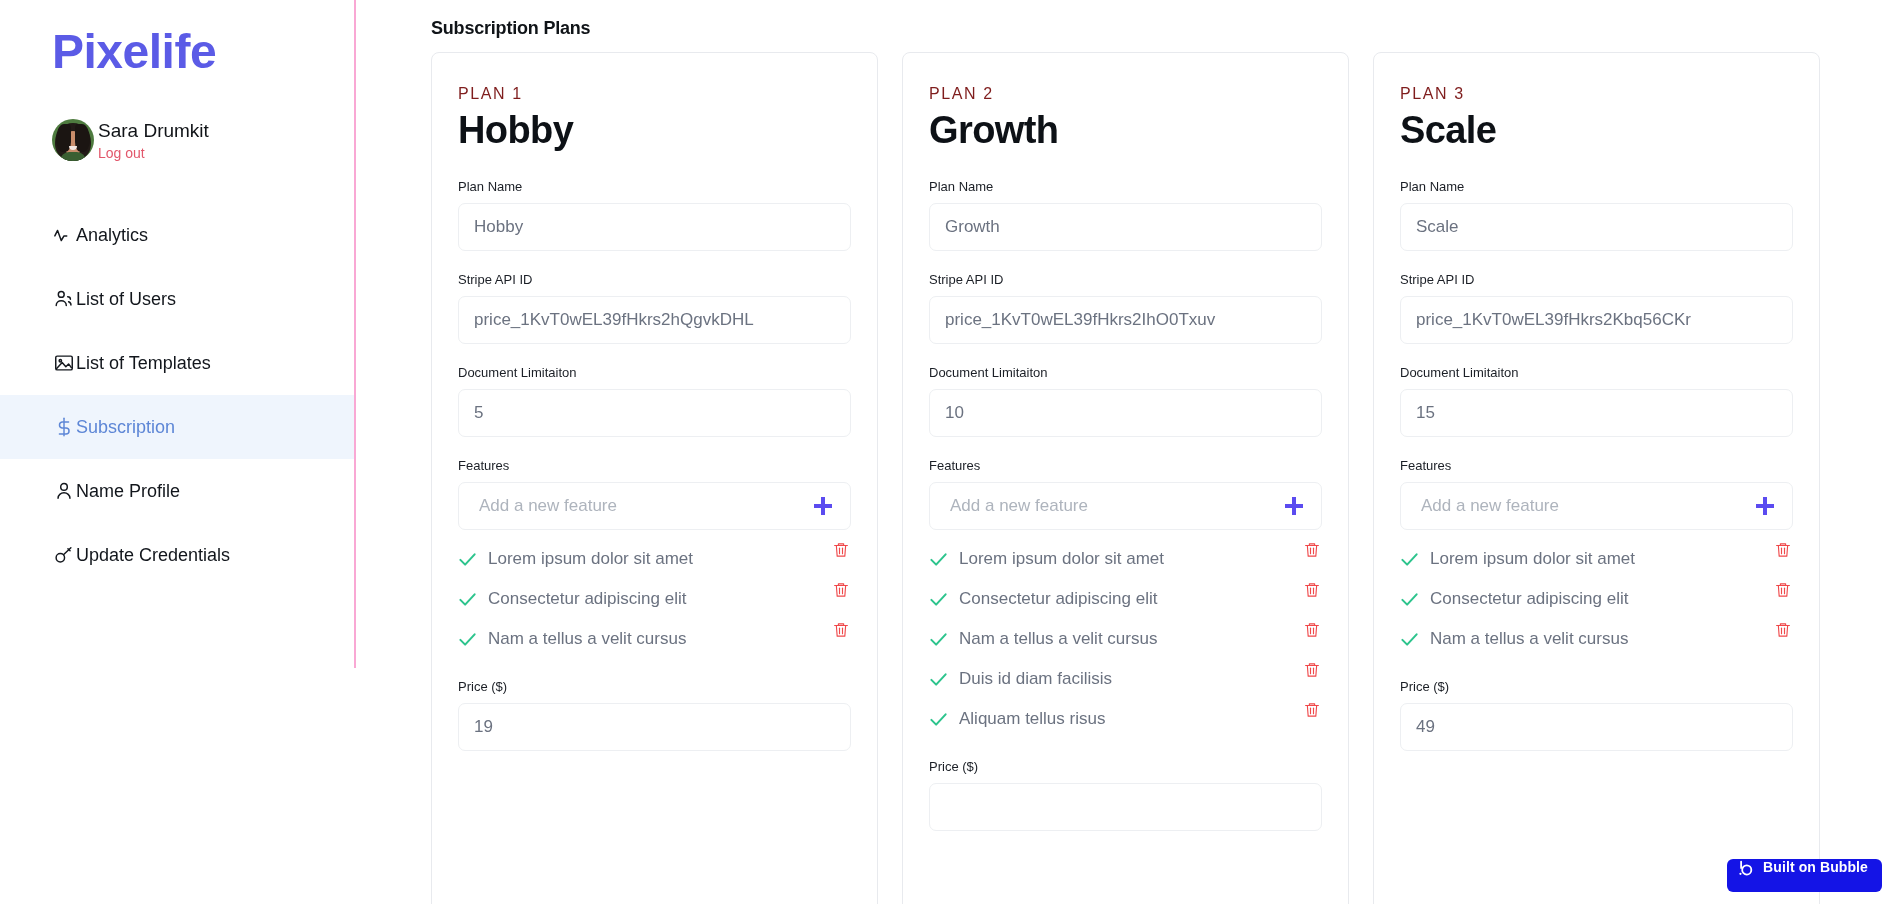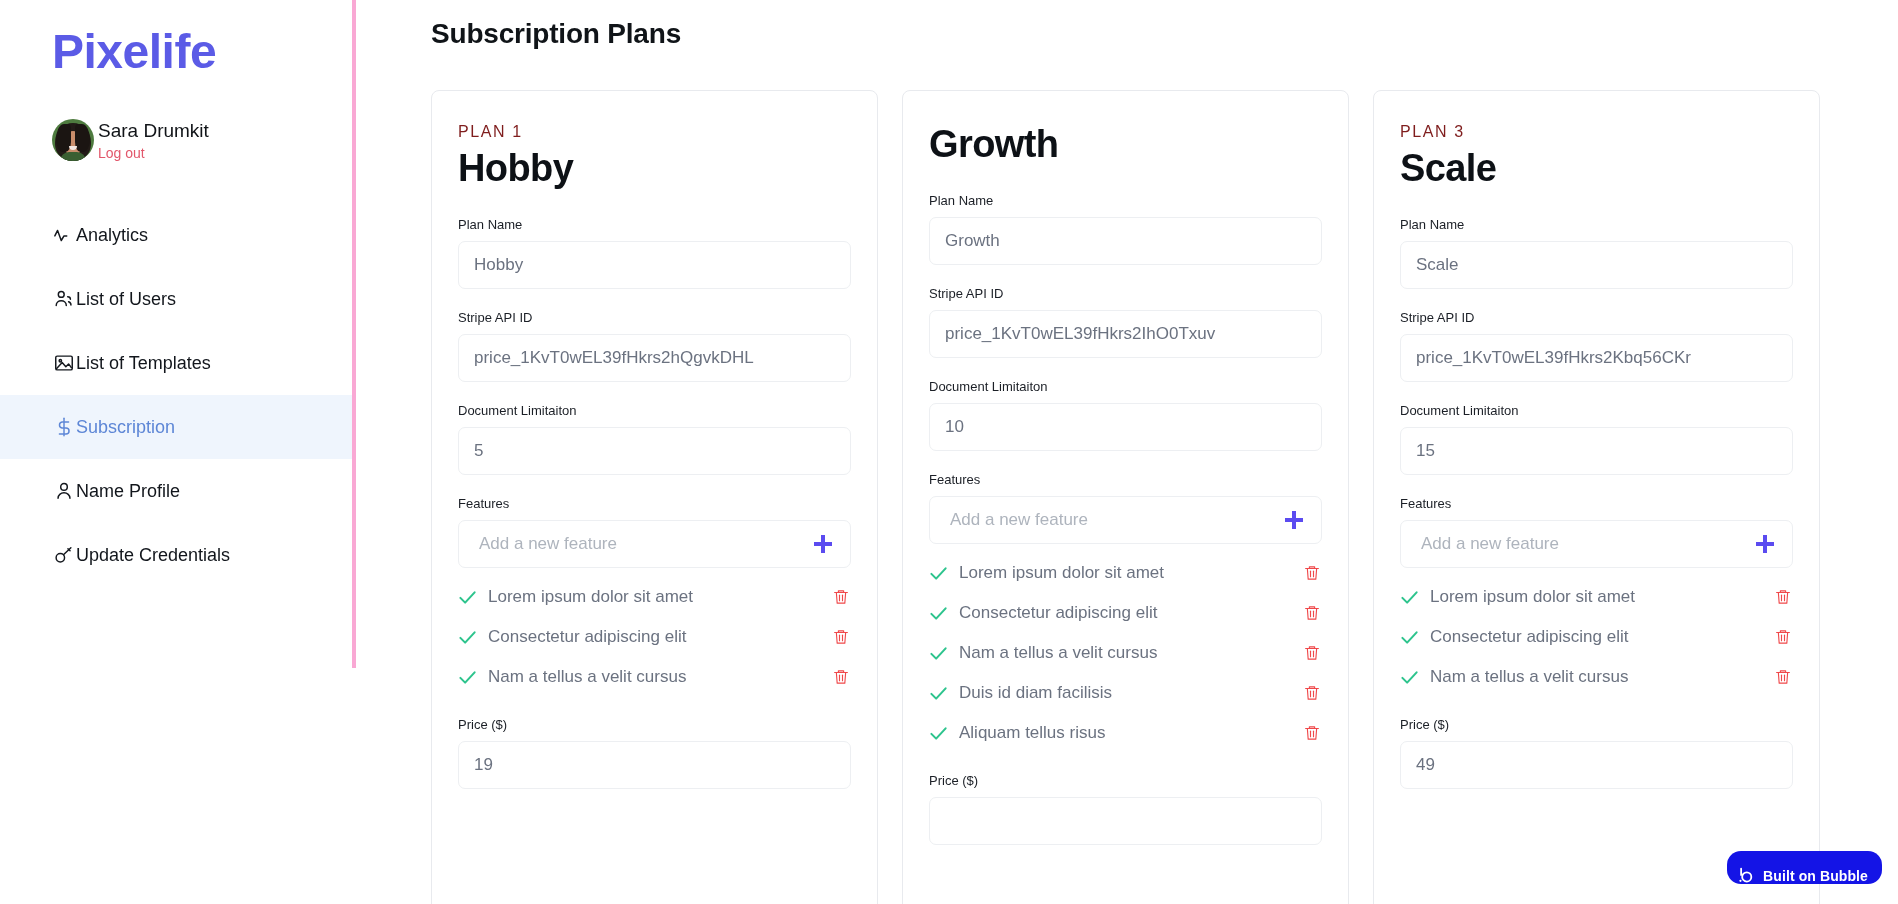--- a/index.html
+++ b/index.html
@@ -8,21 +8,21 @@
     overflow: hidden;
     background: #ffffff;
     font-family: "Liberation Sans", sans-serif;
     -webkit-font-smoothing: antialiased;
   }
   .app { display: flex; width: 1898px; height: 904px; position: relative; }
 
   
   .sidebar {
     width: 356px; height: 668px; flex: 0 0 356px;
-    border-right: 4px solid #f9a8d4;
+    border-right: 2px solid #f9a8d4;
     background: #fff;
     position: relative;
   }
   .brand {
     font-size: 48px; font-weight: 700; letter-spacing: -0.5px;
     color: #5b5be6; padding: 26px 0 0 52px; line-height: 1.1;
   }
   .user-block {
     display: flex; align-items: center; gap: 4px;
     padding: 40px 0 0 52px;
@@ -50,22 +50,22 @@
   }
   .nav-item.active { background: #eff5fd; color: #5d86d6; }
   .nav-item.active .nav-icon svg { stroke: #5d86d6; }
   .nav-icon { width: 24px; height: 24px; flex: 0 0 24px; display: flex; align-items: center; justify-content: center; }
   .nav-icon svg { width: 22px; height: 22px; fill: none; stroke: #14181e; stroke-width: 1.6; stroke-linecap: round; stroke-linejoin: round; }
   .nav-label { line-height: 1; }
 
   
   .main { flex: 1; height: 904px; padding: 18px 0 0 0; overflow: hidden; position: relative; }
   .page-title {
-    font-size: 28px; font-weight: 700; color: #101418;
-    padding-left: 75px; margin-bottom: 40px; letter-spacing: -0.2px;
+    font-size: 18px; font-weight: 700; color: #101418;
+    padding-left: 75px; margin-bottom: 13px; letter-spacing: -0.2px;
   }
   .cards { display: flex; gap: 24px; padding-left: 75px; }
   .card {
     width: 447px; flex: 0 0 447px;
     border: 1px solid #e8eaee; border-radius: 8px;
     background: #fff; padding: 32px 26px 30px 26px;
     min-height: 860px;
   }
   .plan-tag { font-size: 16px; letter-spacing: 1.6px; color: #7f1d1d; margin-bottom: 6px; }
   .plan-title { font-size: 38px; font-weight: 700; color: #0d1116; letter-spacing: -0.6px; margin-bottom: 27px; }
@@ -82,38 +82,38 @@
   .input .ph { color: #aeb4bd; }
   .plus-btn {
     width: 26px; height: 26px; flex: 0 0 26px;
     display: flex; align-items: center; justify-content: center;
     cursor: pointer;
   }
   .plus-btn svg { width: 24px; height: 24px; }
 
   .feature-list { margin-top: 9px; }
   .feature-row {
-    display: flex; align-items: center;
+    display: flex; 
     height: 40px; justify-content: space-between;
   }
   .feature-left { display: flex; align-items: center; gap: 11px; }
   .check-icon { width: 19px; height: 19px; flex: 0 0 19px; display: flex; align-items: center; justify-content: center; }
   .check-icon svg { width: 19px; height: 19px; fill: none; stroke: #2dc48d; stroke-width: 2.6; stroke-linecap: round; stroke-linejoin: round; }
   .feature-text { font-size: 17px; color: #6b7280; }
   .trash-btn { width: 20px; height: 22px; flex: 0 0 20px; display: flex; align-items: center; justify-content: center; cursor: pointer; }
   .trash-btn svg { width: 18px; height: 20px; fill: none; stroke: #f0484a; stroke-width: 1.5; stroke-linecap: round; stroke-linejoin: round; }
 
   .features-block { margin-bottom: 20px; }
   .price-block { margin-top: 4px; }
 
   
   .bubble-badge {
-    position: absolute; right: 16px; bottom: 20px;
-    height: 33px; display: flex; align-items: flex-end; gap: 8px;
-    background: #1414e6; border-radius: 14px; padding: 0 14px 0 10px;
+    position: absolute; right: 16px; bottom: 12px;
+    height: 33px; display: flex; align-items: flex-start; gap: 8px;
+    background: #1414e6; border-radius: 6px; padding: 0 14px 0 10px;
     cursor: pointer; z-index: 50;
   }
   .bubble-logo { width: 18px; height: 18px; flex: 0 0 18px; position: relative; }
   .bubble-logo svg { width: 18px; height: 18px; }
   .bubble-text { color: #fff; font-size: 14px; font-weight: 700; letter-spacing: 0.1px; }
 </style>
 </head>
 <body>
 
 <div class="app">
@@ -297,20 +297,21 @@
           </div>
         </div>
 
         <div class="field price-block">
           <div class="field-label">Price ($)</div>
           <div class="input">19</div>
         </div>
       </section>
 
       <section class="card">
+        <div class="plan-tag">PLAN 2</div>
         <div class="plan-title">Growth</div>
 
         <div class="field">
           <div class="field-label">Plan Name</div>
           <div class="input">Growth</div>
         </div>
 
         <div class="field">
           <div class="field-label">Stripe API ID</div>
           <div class="input">price_1KvT0wEL39fHkrs2IhO0Txuv</div>

